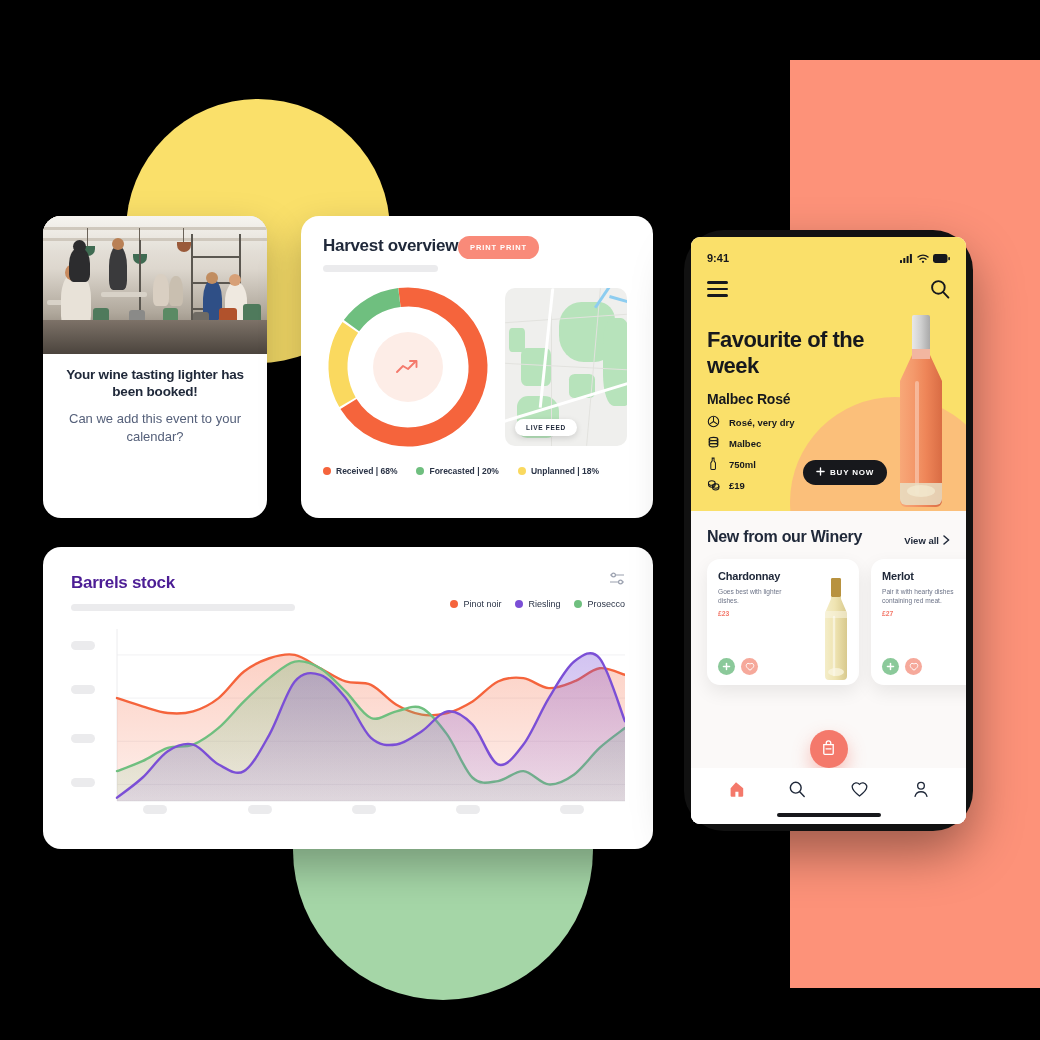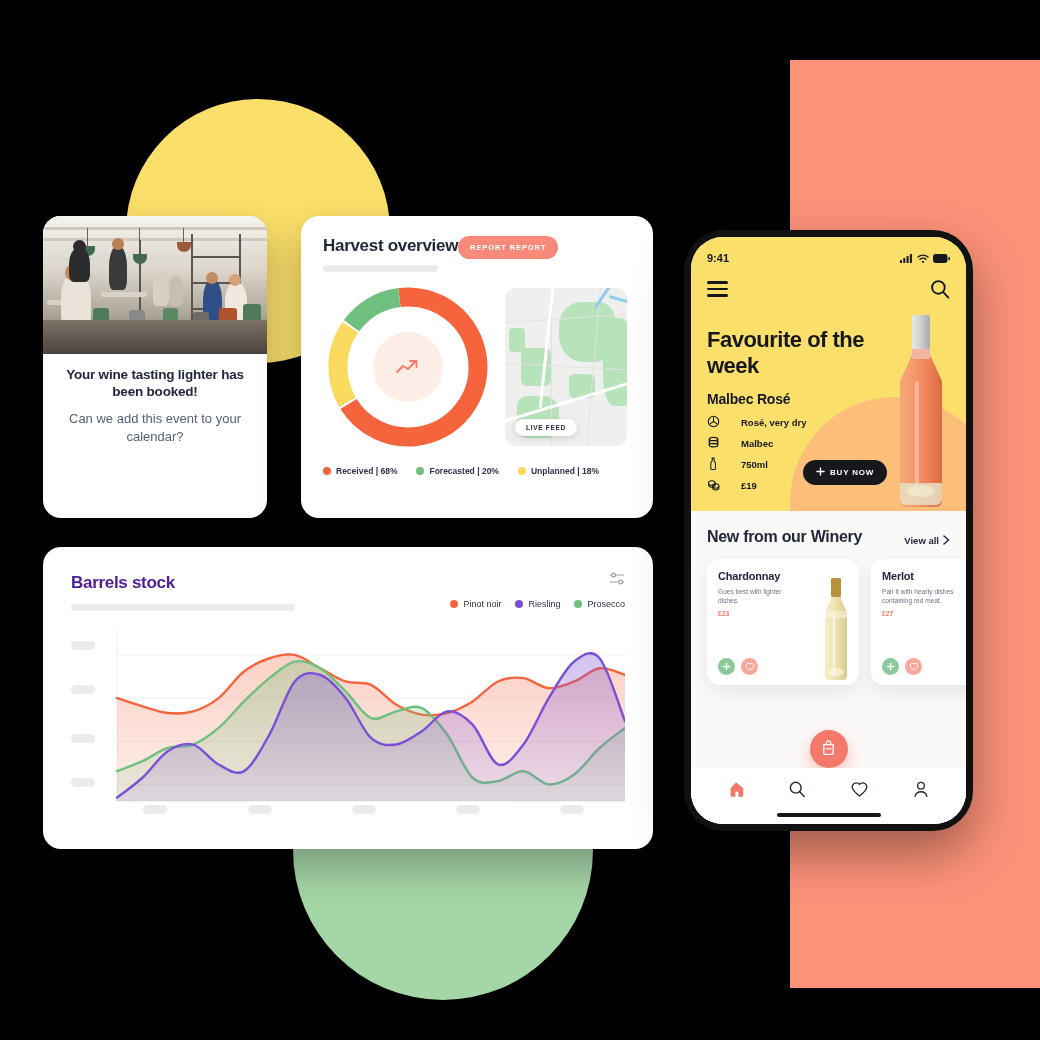--- a/index.html
+++ b/index.html
@@ -73,32 +73,32 @@
   .b-legend { position:absolute; right:28px; top:52px; display:flex; gap:14px; }
   .b-lg { display:flex; align-items:center; gap:5px; font-size:9px; font-weight:500; color:#2b3447; }
   .b-opts { position:absolute; right:28px; top:24px; }
   .plot { position:relative; margin:18px 0 0 0; height:186px; }
   .ax-pill { position:absolute; width:24px; height:9px; border-radius:5px; background:#ebebed; }
   .xt-pill { position:absolute; width:24px; height:9px; border-radius:5px; background:#ebebed; }
 
   
   #phone { position:absolute; left:684px; top:230px; width:289px; height:601px;
       background:#111; border-radius:40px; padding:7px; box-shadow:0 22px 50px rgba(0,0,0,.38); }
-  .screen { width:100%; height:100%; border-radius:32px; overflow:hidden; background:#fff; position:relative; }
+  .screen { width:100%; height:100%; border-radius:9px; overflow:hidden; background:#fff; position:relative; }
   .hero { background:#FAE06A; padding:12px 16px 0; position:relative; height:274px; overflow:hidden; }
   .hero-blob { position:absolute; right:-34px; top:160px; width:210px; height:210px; border-radius:50%; background:#FBBF7A; }
   .statusbar { display:flex; align-items:center; justify-content:space-between; position:relative; z-index:3; }
   .clock { font-size:11px; font-weight:700; color:#16181d; }
   .sb-right { display:flex; align-items:center; gap:4px; }
   .navrow { display:flex; align-items:center; justify-content:space-between; margin-top:12px; position:relative; z-index:3; }
   .burger span { display:block; width:21px; height:2.6px; background:#16181d; border-radius:2px; margin-bottom:4px; }
   .hero-h1 { position:relative; z-index:3; margin-top:24px; font-size:22px; line-height:1.2; font-weight:700; color:#16181d; letter-spacing:-.5px; max-width:160px; }
   .hero-h2 { position:relative; z-index:3; margin-top:11px; font-size:14px; font-weight:700; color:#16181d; letter-spacing:-.2px; }
   .specs { position:relative; z-index:3; margin-top:8px; display:flex; flex-direction:column; gap:6px; }
-  .spec { display:flex; align-items:center; gap:21px; font-size:9.5px; font-weight:600; color:#16181d; }
+  .spec { display:flex; align-items:center; gap:9px; font-size:9.5px; font-weight:600; color:#16181d; }
   .buy-btn { position:absolute; z-index:4; left:112px; bottom:26px; background:#17181c; color:#fff; border:none;
       font-family:inherit; border-radius:14px; padding:7px 13px; font-size:8px; font-weight:700; letter-spacing:.8px;
       display:flex; align-items:center; gap:5px; cursor:pointer; }
   .bottle-hero { position:absolute; z-index:3; right:14px; top:76px; width:62px; height:196px; }
 
   .lower { background:#fbf9f8; padding:16px 16px 0; position:relative; height:calc(100% - 274px); }
   .lw-head { display:flex; align-items:flex-end; justify-content:space-between; }
   .lw-title { font-size:16px; line-height:1.22; font-weight:700; color:#20293a; letter-spacing:-.3px; }
   .viewall { display:flex; align-items:center; gap:4px; font-size:9.5px; font-weight:600; color:#20293a; cursor:pointer; }
   .prodrow { display:flex; gap:12px; margin-top:12px; }
@@ -175,21 +175,21 @@
     </div>
   </div>
 
   <div class="card" id="harvest-card">
     <div class="harvest-pad">
       <div class="h-head">
         <div>
           <div class="h-title">Harvest overview</div>
           <div class="h-skel"></div>
         </div>
-        <button class="h-print">REPORT REPORT</button>
+        <button class="h-print">PRINT PRINT</button>
       </div>
     </div>
 
     <div class="h-mid">
       <div class="donut-wrap">
         <svg width="170" height="170" viewBox="0 0 170 170">
           <g transform="rotate(-97 85 85)">
             <circle cx="85" cy="85" r="70" fill="none" stroke="#F5643C" stroke-width="19" stroke-dasharray="299 141"></circle>
             <circle cx="85" cy="85" r="70" fill="none" stroke="#FAD95F" stroke-width="19" stroke-dasharray="79 361" stroke-dashoffset="-301"></circle>
             <circle cx="85" cy="85" r="70" fill="none" stroke="#6FBF7F" stroke-width="19" stroke-dasharray="57 383" stroke-dashoffset="-382"></circle>

